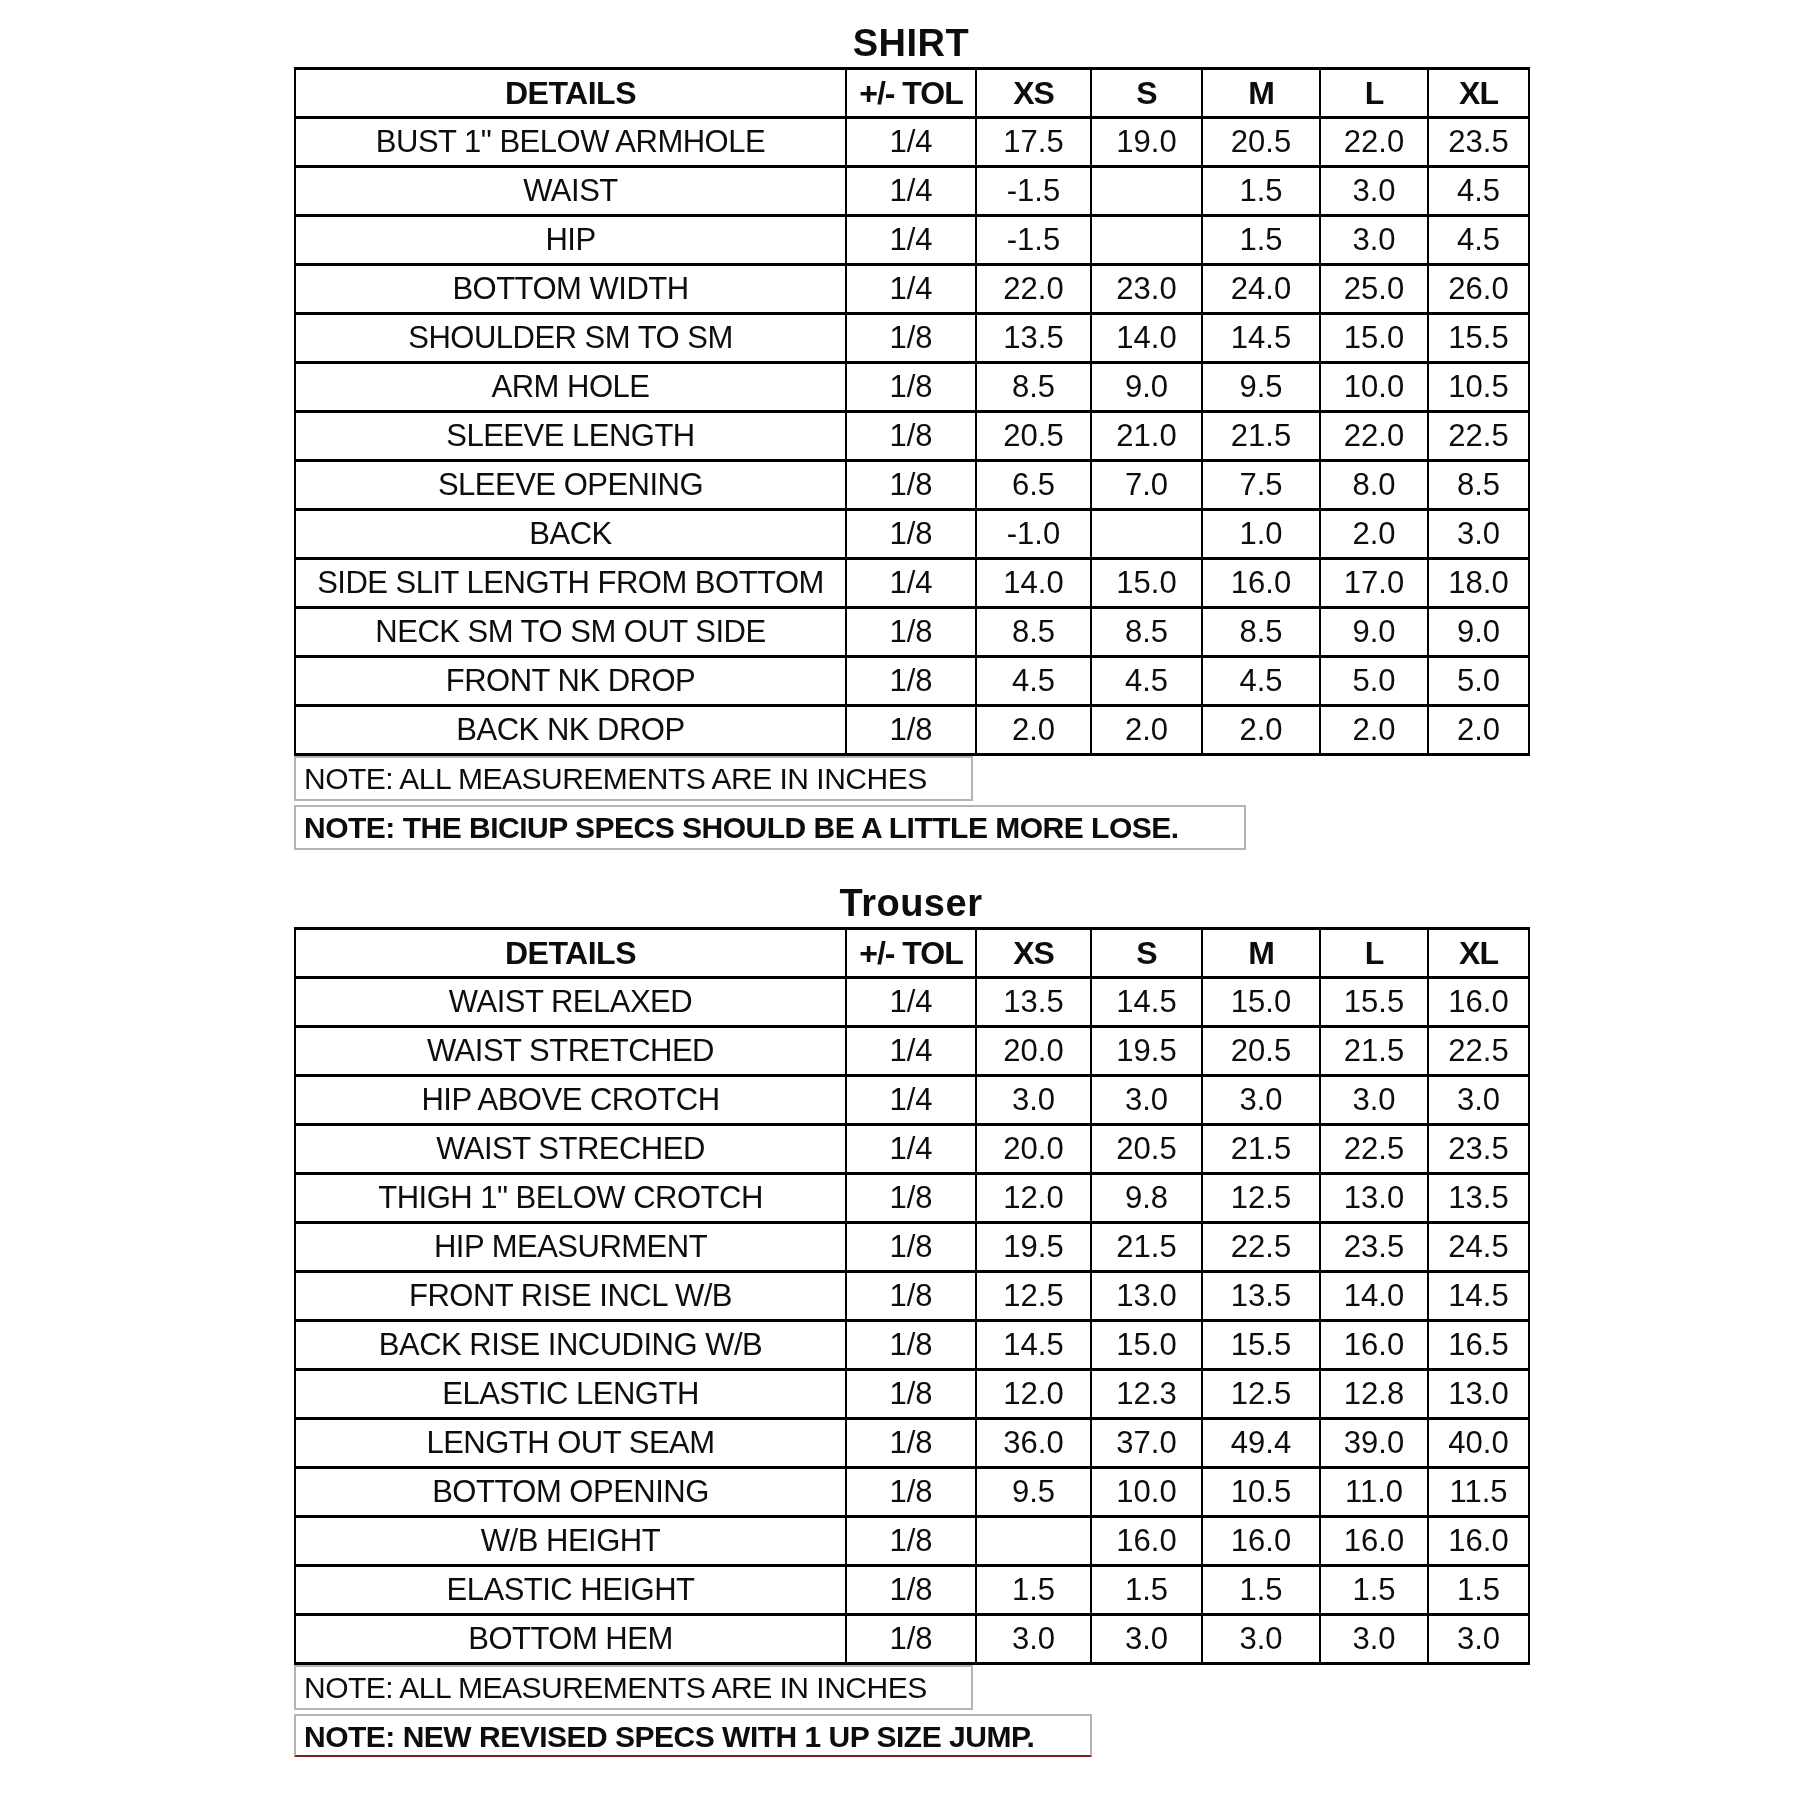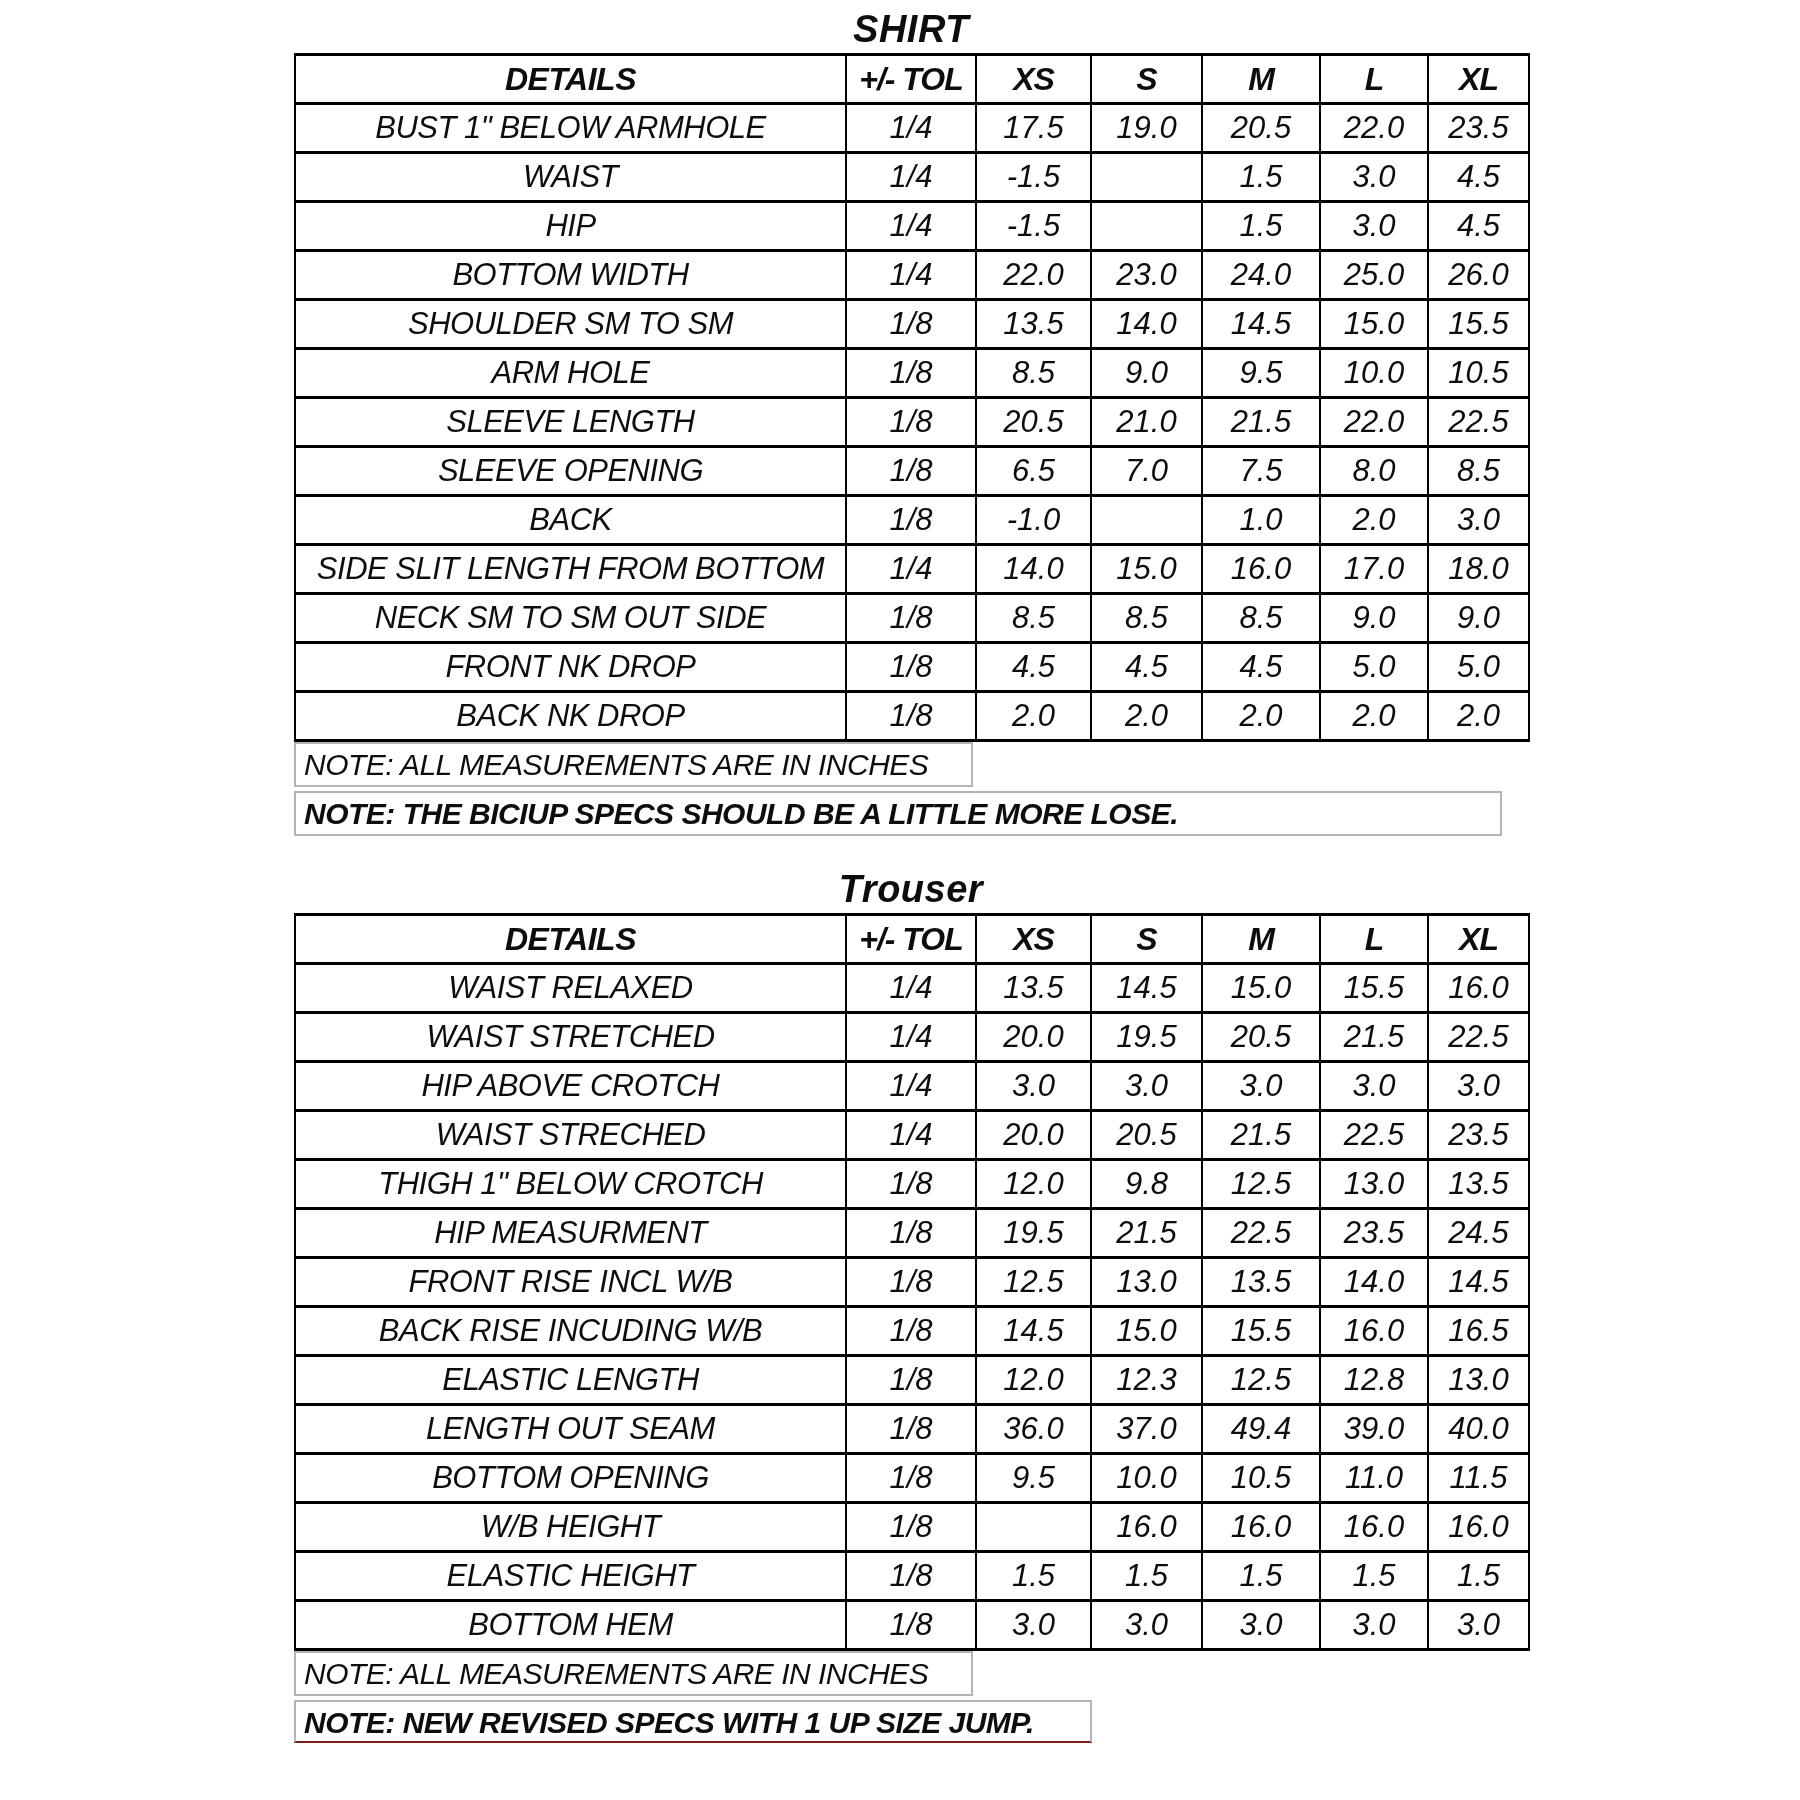--- a/index.html
+++ b/index.html
@@ -6,21 +6,21 @@
   body {
     width: 1800px; height: 1800px;
     font-family: "Liberation Sans", sans-serif;
     color: #111111;
   }
   .canvas {
     position: relative; width: 1800px; height: 1800px;
     background: #ffffff; overflow: hidden;
   }
   .content {
-    position: absolute; left: 294px; top: 6px; width: 1234px; font-style: italic;
+    position: absolute; left: 294px; top: 20px; width: 1234px;
   }
   .sheet-title {
     height: 47px; line-height: 46px;
     font-size: 38px; font-weight: 700;
     text-align: center; letter-spacing: 0.5px;
     color: #0d0d0d;
   }
   table.spec-table {
     border-collapse: collapse; table-layout: fixed;
     width: 1234px; background: #ffffff;
@@ -43,21 +43,21 @@
   .note {
     box-sizing: border-box;
     width: 679px; height: 45px; line-height: 41px;
     border: 2px solid #b4b4b4;
     padding-left: 8px; margin: 0;
     font-size: 30px; letter-spacing: -0.5px;
     background: #ffffff; white-space: nowrap; overflow: hidden;
     color: #0d0d0d;
   }
   .note.bold { font-weight: 700; margin-top: 4px; }
-  .note.shirt-wide { width: 1208px; }
+  .note.shirt-wide { width: 952px; }
   .note.trouser-final {
     width: 798px; height: 43px;
     border-bottom: 2px solid #7f1d1d;
   }
   .section-trouser { margin-top: 30px; }
 </style>
 </head>
 <body>
 
 <div class="canvas">

